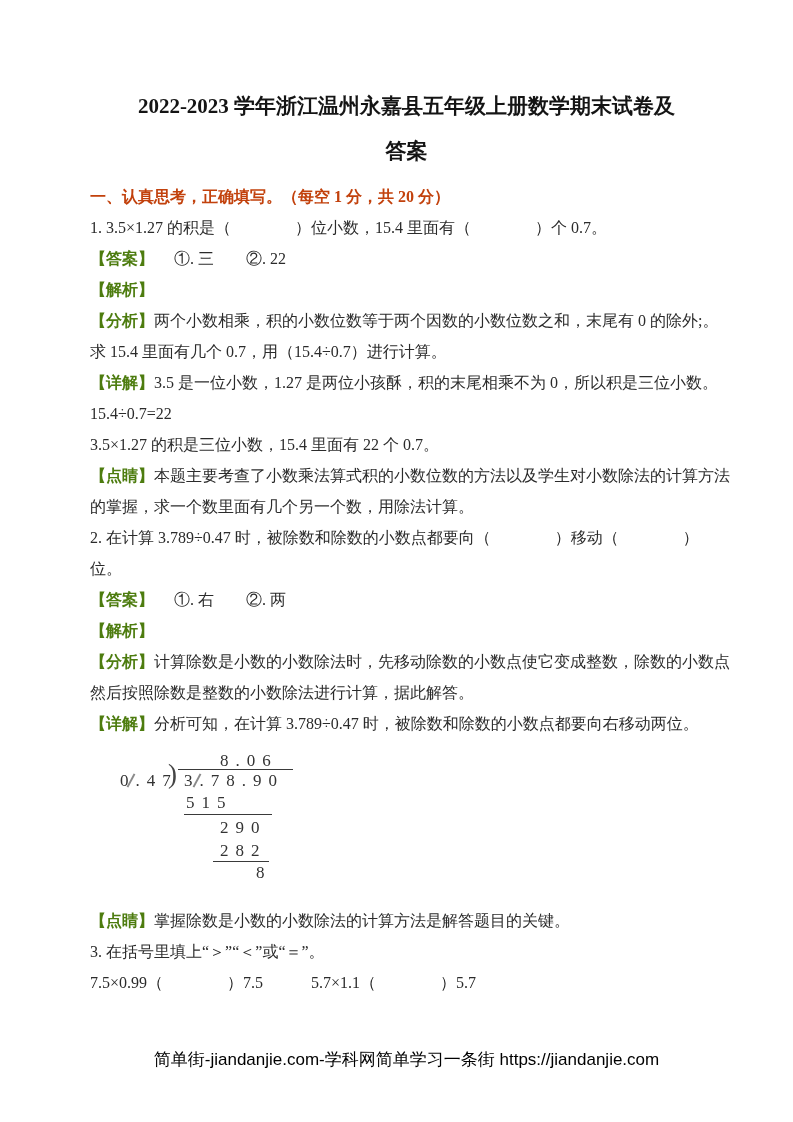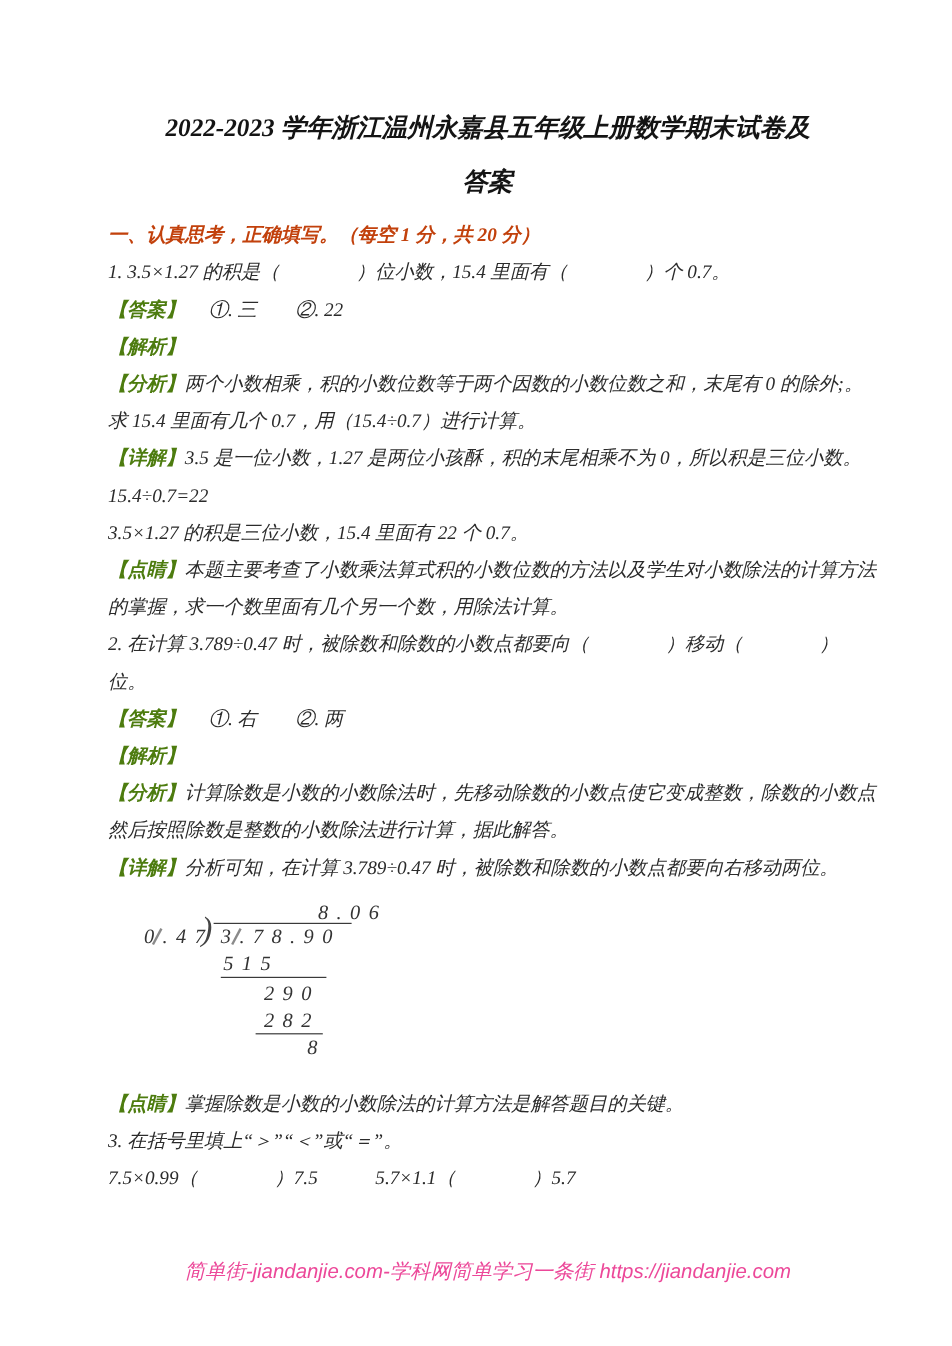--- a/index.html
+++ b/index.html
@@ -3,21 +3,21 @@
 <meta charset="utf-8">
 <style>
   html, body { margin: 0; padding: 0; }
   body {
     width: 793px; height: 1122px;
     background: #ffffff;
     color: #2b2b2b;
     font-family: "Liberation Serif", "DejaVu Serif", serif;
     overflow: hidden;
   }
-  .page { padding: 0 70px 0 90px; position: relative; font-style: italic; }
+  .page { padding: 0 70px 0 90px; position: relative; }
 
   .doc-title {
     margin-top: 84px;
     text-align: center;
     font-size: 21px;
     font-weight: bold;
     color: #141414;
     line-height: 45px;
     white-space: nowrap;
   }
@@ -39,21 +39,21 @@
   
   .division {
     position: relative;
     height: 130px;
     margin: 12px 0 0 30px;
     font-size: 17px;
     letter-spacing: 7px;
     color: #333;
   }
   .division .dv { position: absolute; line-height: 20px; }
-  .dv-quotient { left: 100px; top: 0; margin-left: 45px; }
+  .dv-quotient { left: 100px; top: 0; }
   .dv-divisor  { left: 0;     top: 20px; }
   .dv-bracket  {
     left: 48px; top: 13px;
     font-size: 27px; letter-spacing: 0;
     font-weight: 400; transform: scaleY(1.05);
     color: #444;
   }
   .dv-dividend { left: 64px;  top: 20px; }
   .dv-s1       { left: 66px;  top: 42px; }
   .dv-s2       { left: 100px; top: 67px; }
@@ -71,21 +71,21 @@
   .dv-k2 { left: 76px; top: 22px; }
 
   .lines-b { margin-top: 24px; }
 
   .footer {
     margin-top: 50px;
     text-align: center;
     font-family: "Liberation Sans", "DejaVu Sans", sans-serif;
     font-size: 17px;
     line-height: 24px;
-    color: #ec4899;
+    color: #000000;
     white-space: nowrap;
   }
 </style>
 </head>
 <body>
 
 <div class="page">
 
   <div class="doc-title">
     <div>2022-2023 学年浙江温州永嘉县五年级上册数学期末试卷及</div>

